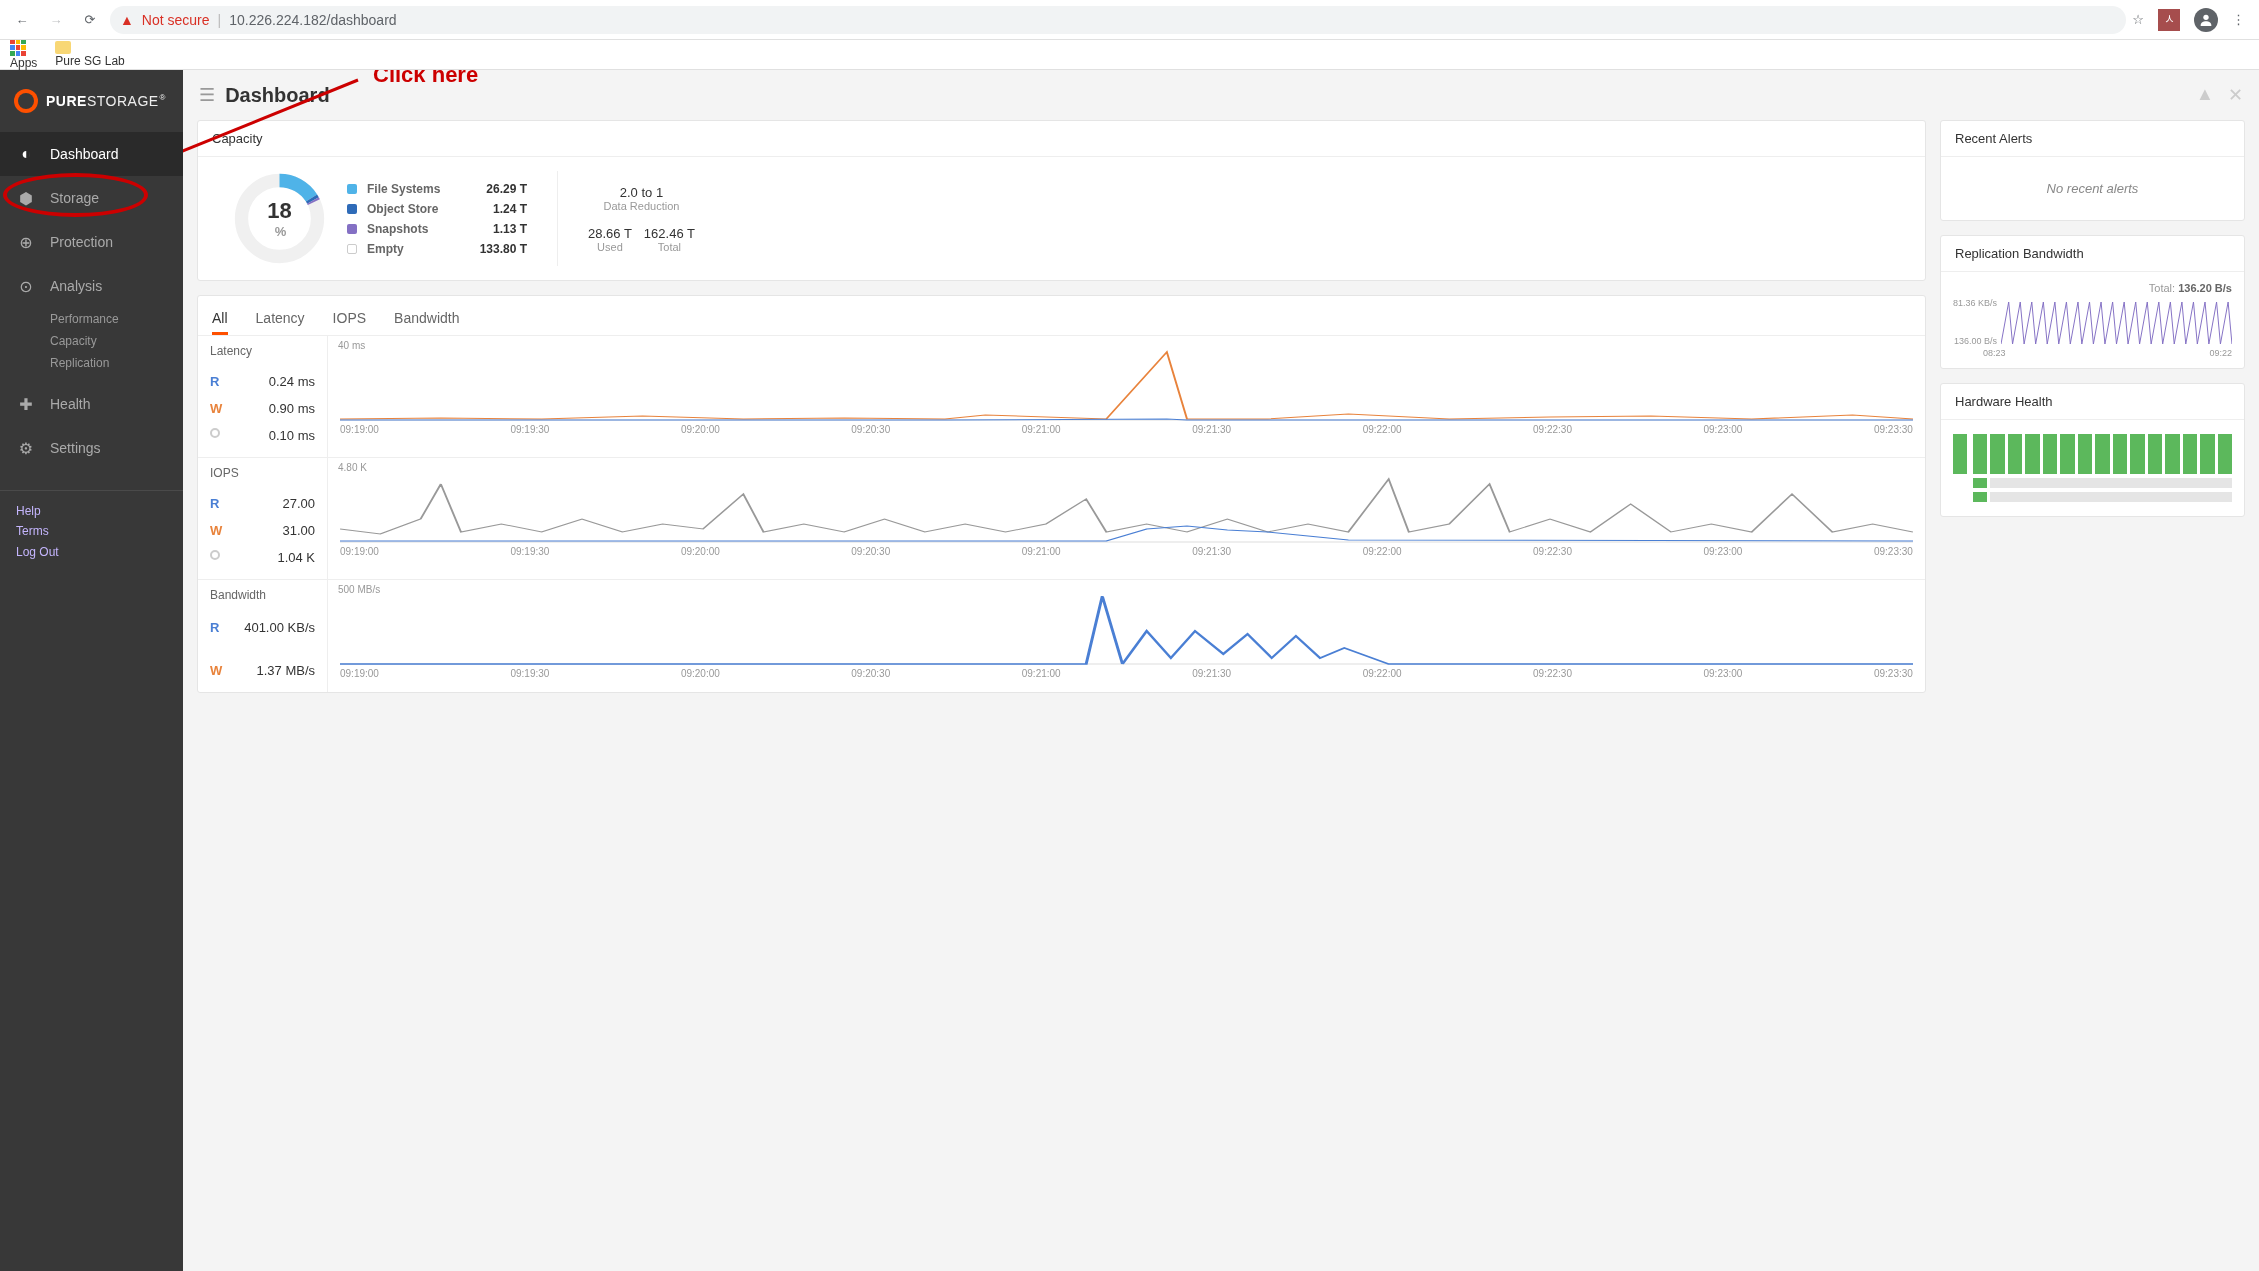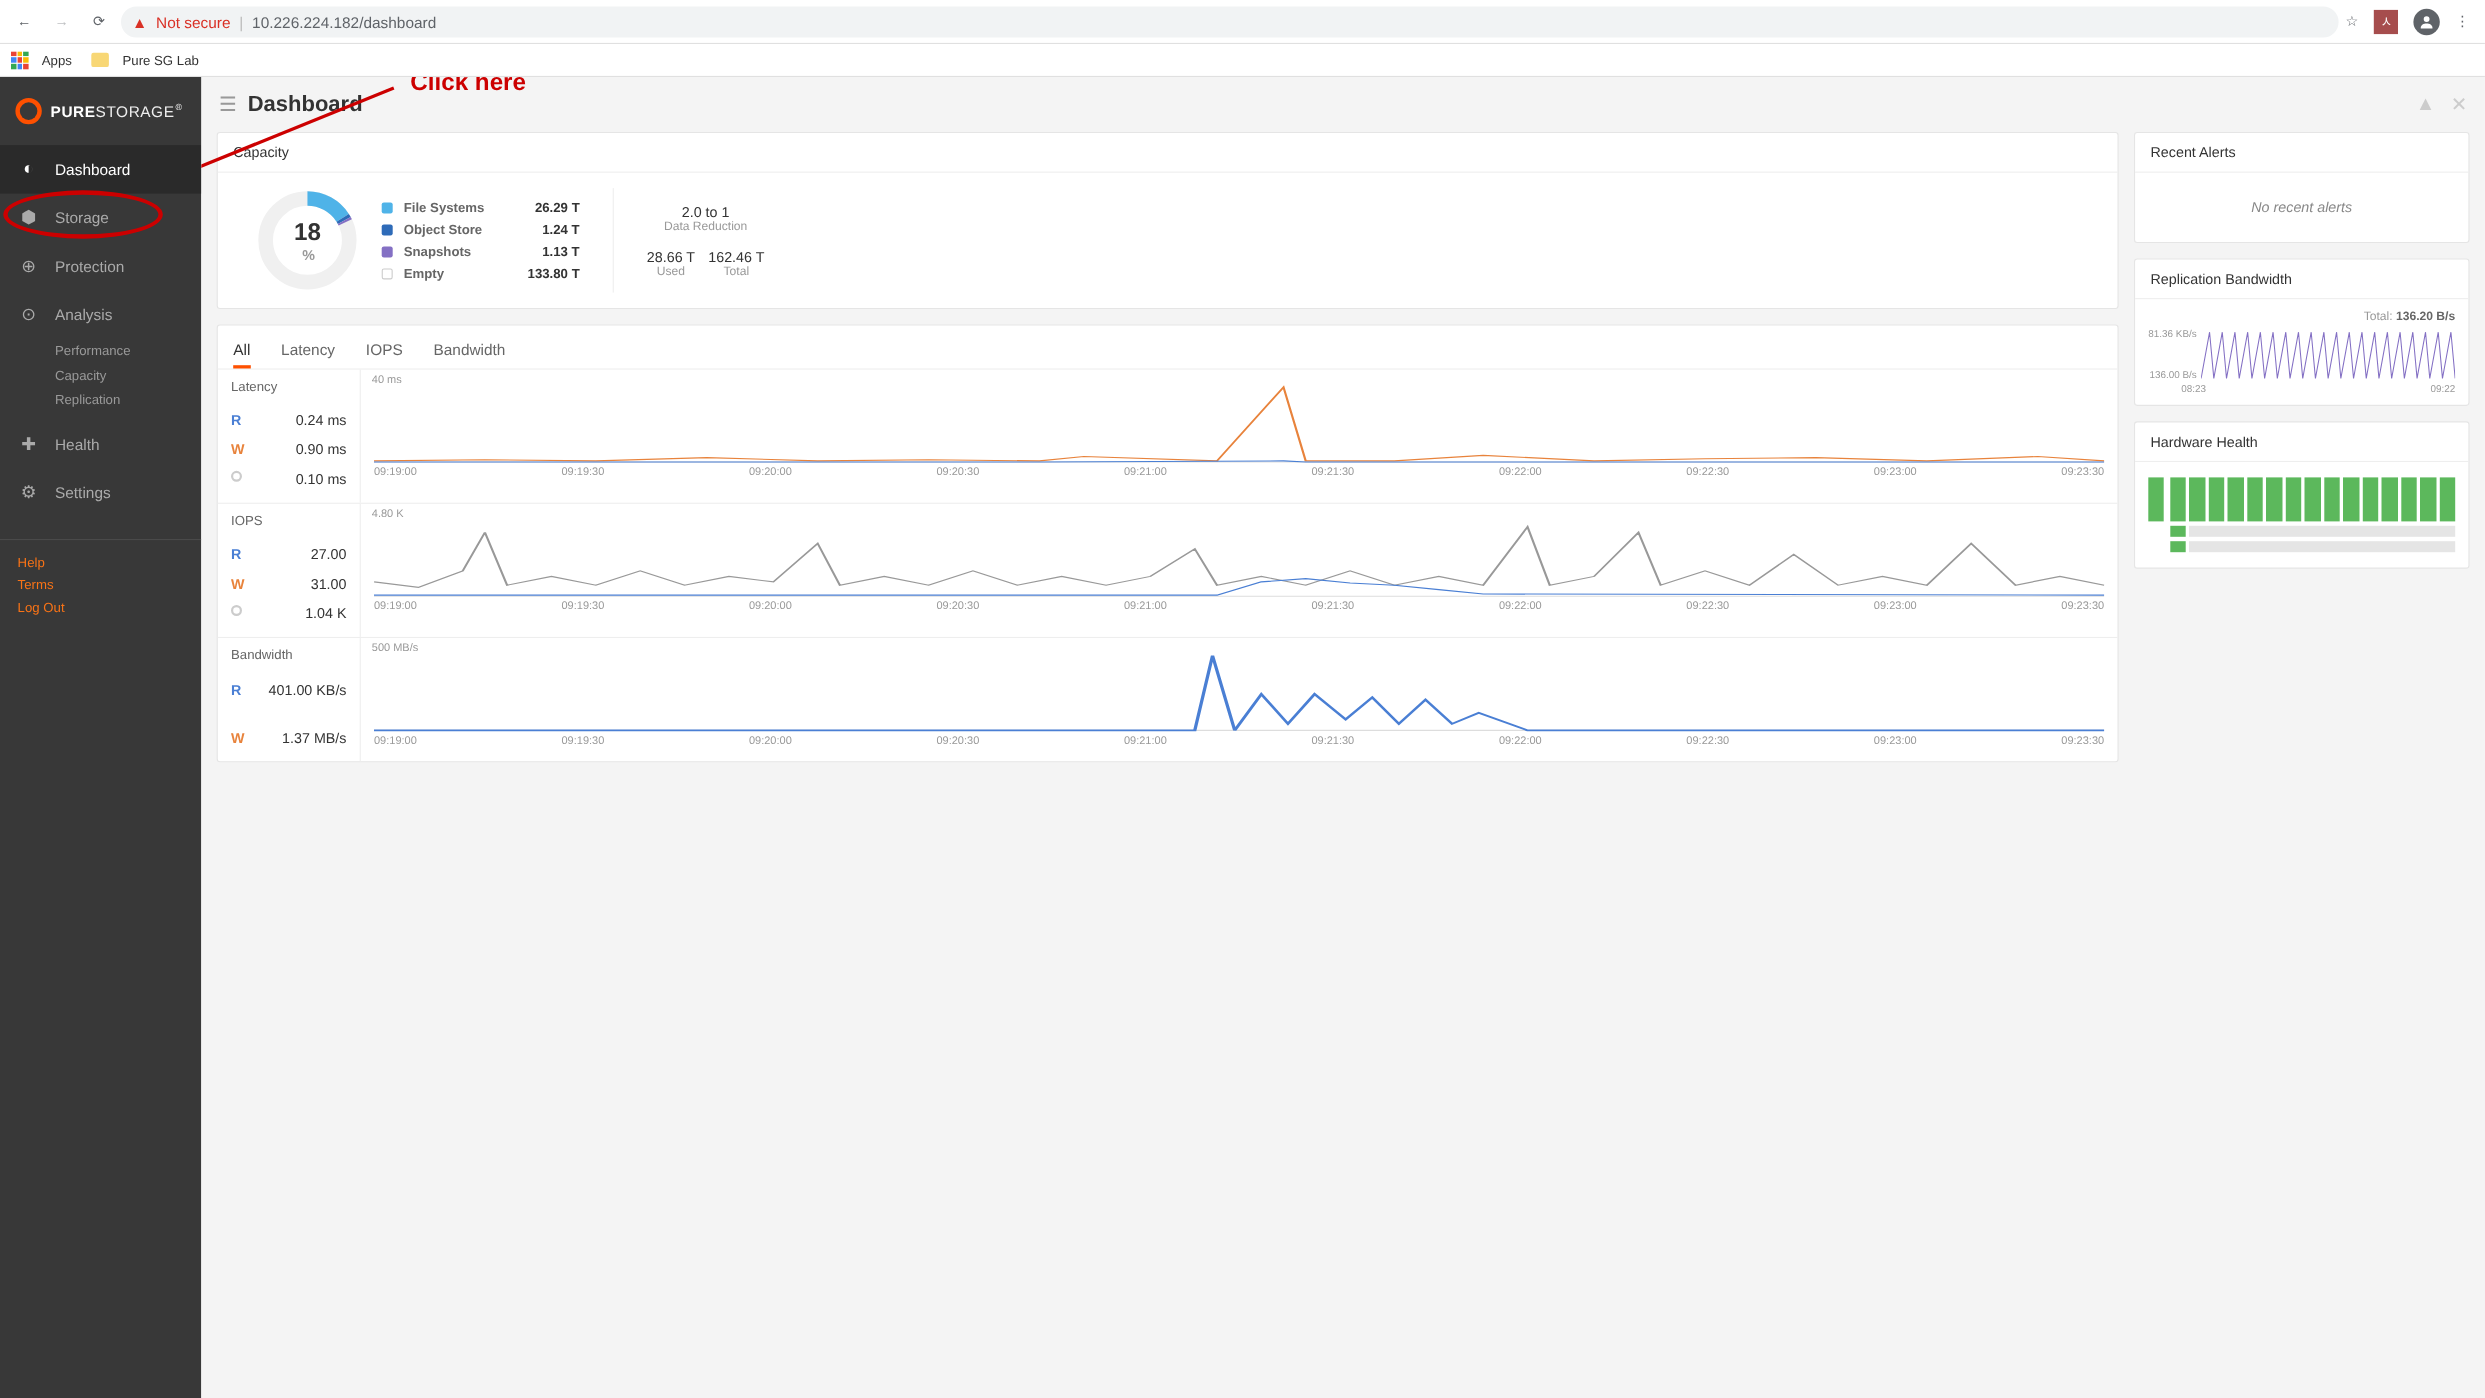--- a/index.html
+++ b/index.html
@@ -10,21 +10,21 @@
 .chrome-bar .nav-btn { width: 28px; height: 28px; display: flex; align-items: center; justify-content: center; color: #5f6368; cursor: pointer; border-radius: 50%; }
 .url-bar { flex: 1; height: 28px; background: #f1f3f4; border-radius: 14px; display: flex; align-items: center; padding: 0 10px; gap: 8px; color: #5f6368; font-size: 14px; }
 .url-bar .warn { color: #d93025; }
 .url-bar .noturl { color: #5f6368; }
 .url-bar .sep { color: #bbb; }
 .chrome-right { display: flex; align-items: center; gap: 14px; color: #5f6368; padding-right: 6px; }
 .pdf-btn { width: 22px; height: 22px; background: #a64d4d; color: #fff; font-size: 9px; display: flex; align-items: center; justify-content: center; font-weight: bold; }
 .avatar { width: 24px; height: 24px; border-radius: 50%; background: #5f6368; display: flex; align-items: center; justify-content: center; }
 
 .bookmarks-bar { height: 30px; display: flex; align-items: center; padding: 0 10px; gap: 18px; border-bottom: 1px solid #e0e0e0; font-size: 12px; color: #333; }
-.bk-item { display: flex; align-items: center; gap: 12px; cursor: pointer; }
+.bk-item { display: flex; align-items: flex-start; gap: 0; cursor: pointer; flex-direction: column; }
 .apps-icon { width: 16px; height: 16px; display: grid; grid-template-columns: repeat(3, 1fr); gap: 1px; }
 .apps-icon span:nth-child(1){background:#ea4335;} .apps-icon span:nth-child(2){background:#fbbc04;} .apps-icon span:nth-child(3){background:#34a853;}
 .apps-icon span:nth-child(4){background:#4285f4;} .apps-icon span:nth-child(5){background:#ea4335;} .apps-icon span:nth-child(6){background:#fbbc04;}
 .apps-icon span:nth-child(7){background:#34a853;} .apps-icon span:nth-child(8){background:#4285f4;} .apps-icon span:nth-child(9){background:#ea4335;}
 .folder-icon { width: 16px; height: 13px; background: #f8d775; border-radius: 2px; position: relative; }
 
 .app { display: flex; height: calc(100vh - 70px); min-height: 760px; }
 
 
 .sidebar { width: 183px; background: #383838; color: #aaa; display: flex; flex-direction: column; font-size: 14px; }
@@ -34,21 +34,21 @@
 .logo-text { color: #fff; font-weight: bold; font-size: 14px; letter-spacing: 0.5px; display: flex; }
 .logo-text .thin { font-weight: 300; color: #eee; }
 .nav-item { display: flex; align-items: center; gap: 14px; padding: 12px 16px; cursor: pointer; color: #aaa; }
 .nav-item.active { background: #2a2a2a; color: #fff; }
 .nav-item .nav-icon { width: 20px; height: 20px; display: flex; align-items: center; justify-content: center; font-size: 16px; }
 .sub-item { padding: 4px 16px 4px 50px; font-size: 12px; color: #999; cursor: pointer; }
 .sidebar-spacer { flex: 1; }
 .sidebar-footer { padding: 10px 16px; font-size: 11px; color: #888; line-height: 1.6; }
 .sidebar-footer .k { color: #666; }
 .sidebar-footer .v { color: #aaa; }
-.sidebar-links { padding: 10px 16px; font-size: 12px; color: #f97316; line-height: 1.7; border-top: 1px solid #4a4a4a; margin-top: 20px; }
+.sidebar-links { padding: 10px 16px; font-size: 12px; color: #c4b5fd; line-height: 1.7; border-top: 1px solid #4a4a4a; margin-top: 20px; }
 .sidebar-links div { cursor: pointer; }
 
 
 .highlight-ellipse { position: absolute; border: 4px solid #cc0000; border-radius: 50%; pointer-events: none; }
 
 
 .annotation { position: absolute; color: #cc0000; font-weight: bold; font-size: 22px; pointer-events: none; }
 .arrow-line { position: absolute; pointer-events: none; }
 
 

